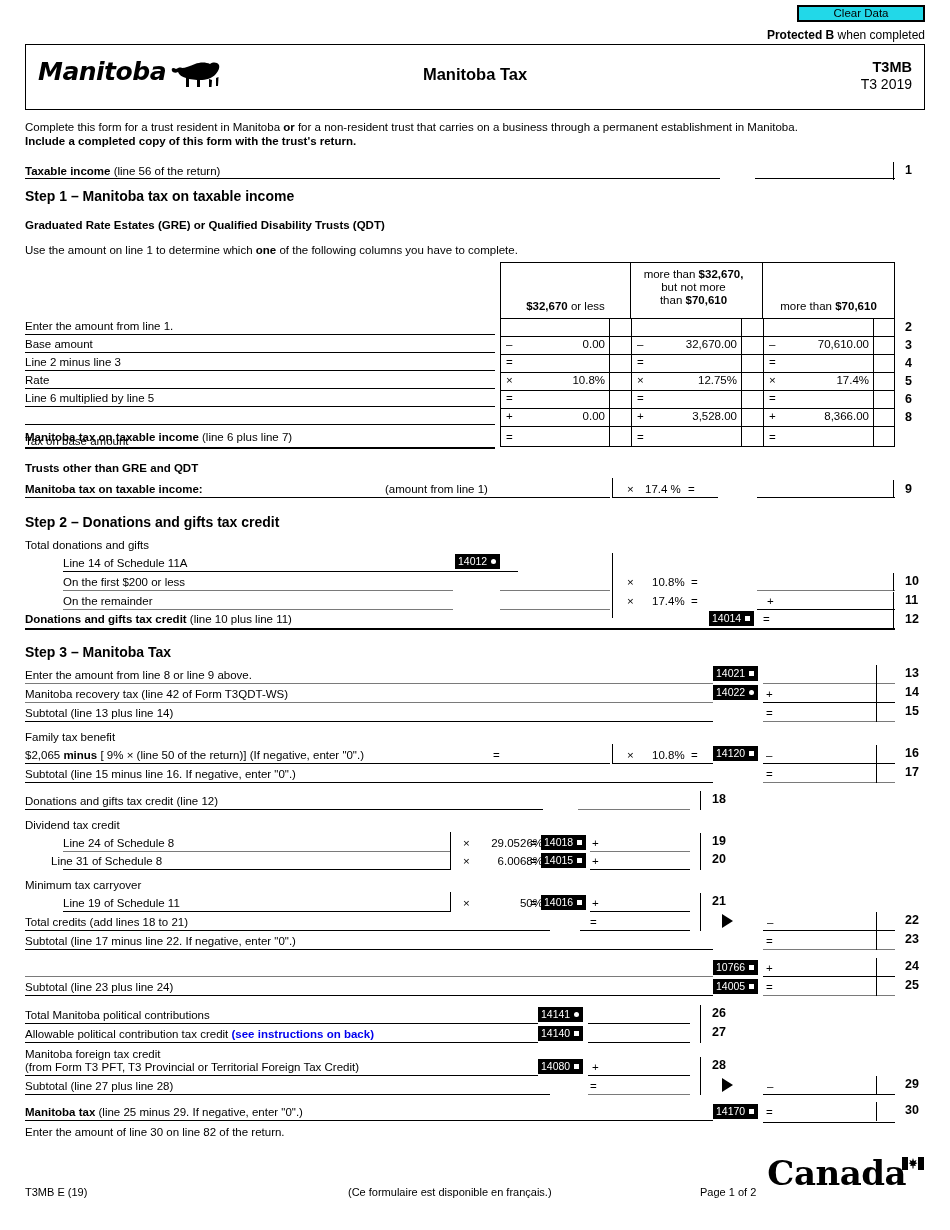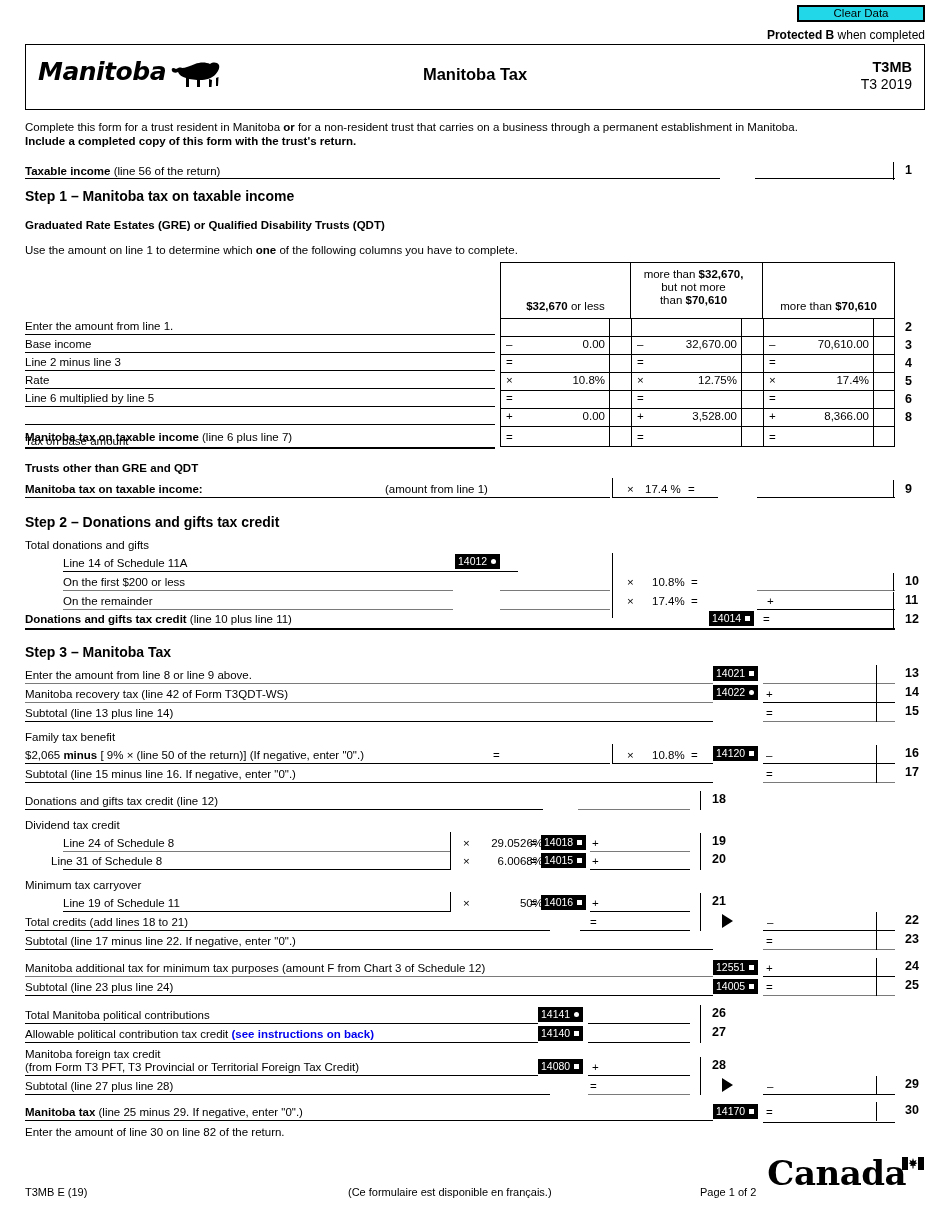--- a/index.html
+++ b/index.html
@@ -168,21 +168,21 @@
     <div class="vrule" style="left:873px; top:319px; height:128px;"></div>
   </div>
 
   <div>
 
     <div class="t" style="left:25px; top:320px;">Enter the amount from line 1.</div>
     <div class="rule" style="left:25px; top:334px; width:470px;"></div>
     <div class="rule" style="left:500px; top:336px; width:395px;"></div>
     <div class="lineno" style="left:905px; top:320px;">2</div>
 
-    <div class="t" style="left:25px; top:338px;">Base income</div>
+    <div class="t" style="left:25px; top:338px;">Base amount</div>
     <div class="op" style="left:506px; top:338px;">–</div>
     <div class="val" style="left:530px; top:338px; width:75px;">0.00</div>
     <div class="op" style="left:637px; top:338px;">–</div>
     <div class="val" style="left:655px; top:338px; width:82px;">32,670.00</div>
     <div class="op" style="left:769px; top:338px;">–</div>
     <div class="val" style="left:787px; top:338px; width:82px;">70,610.00</div>
     <div class="rule" style="left:25px; top:352px; width:470px;"></div>
     <div class="rule" style="left:500px; top:354px; width:395px;"></div>
     <div class="lineno" style="left:905px; top:338px;">3</div>
 
@@ -418,23 +418,22 @@
   <div class="vrule" style="left:876px; top:912px; height:19px;"></div>
   <div class="lineno" style="left:905px; top:913px;">22</div>
 
   <div class="t" style="left:25px; top:935px;">Subtotal (line 17 minus line 22. If negative, enter "0".)</div>
   <div class="t" style="left:766px; top:935px;">=</div>
   <div class="rule" style="left:25px; top:949px; width:688px;"></div>
   <div class="rule grey" style="left:763px; top:949px; width:132px;"></div>
   <div class="vrule" style="left:876px; top:931px; height:19px;"></div>
   <div class="lineno" style="left:905px; top:932px;">23</div>
 
-  <div class="t" style="left:25px; top:962px;">Manitoba additional tax for minimum tax purposes (amount F from Chart 3 of Schedule 12)</div>
   <div class="code" style="left:713px; top:960px;">
-    <span>12551</span>
+    <span>10766</span>
       <span class="mk-sq"></span>
   </div>
   <div class="t" style="left:766px; top:962px;">+</div>
   <div class="rule grey" style="left:25px; top:976px; width:688px;"></div>
   <div class="rule" style="left:763px; top:976px; width:132px;"></div>
   <div class="vrule" style="left:876px; top:958px; height:19px;"></div>
   <div class="lineno" style="left:905px; top:959px;">24</div>
 
   <div class="t" style="left:25px; top:981px;">Subtotal (line 23 plus line 24)</div>
   <div class="code" style="left:713px; top:979px;">

